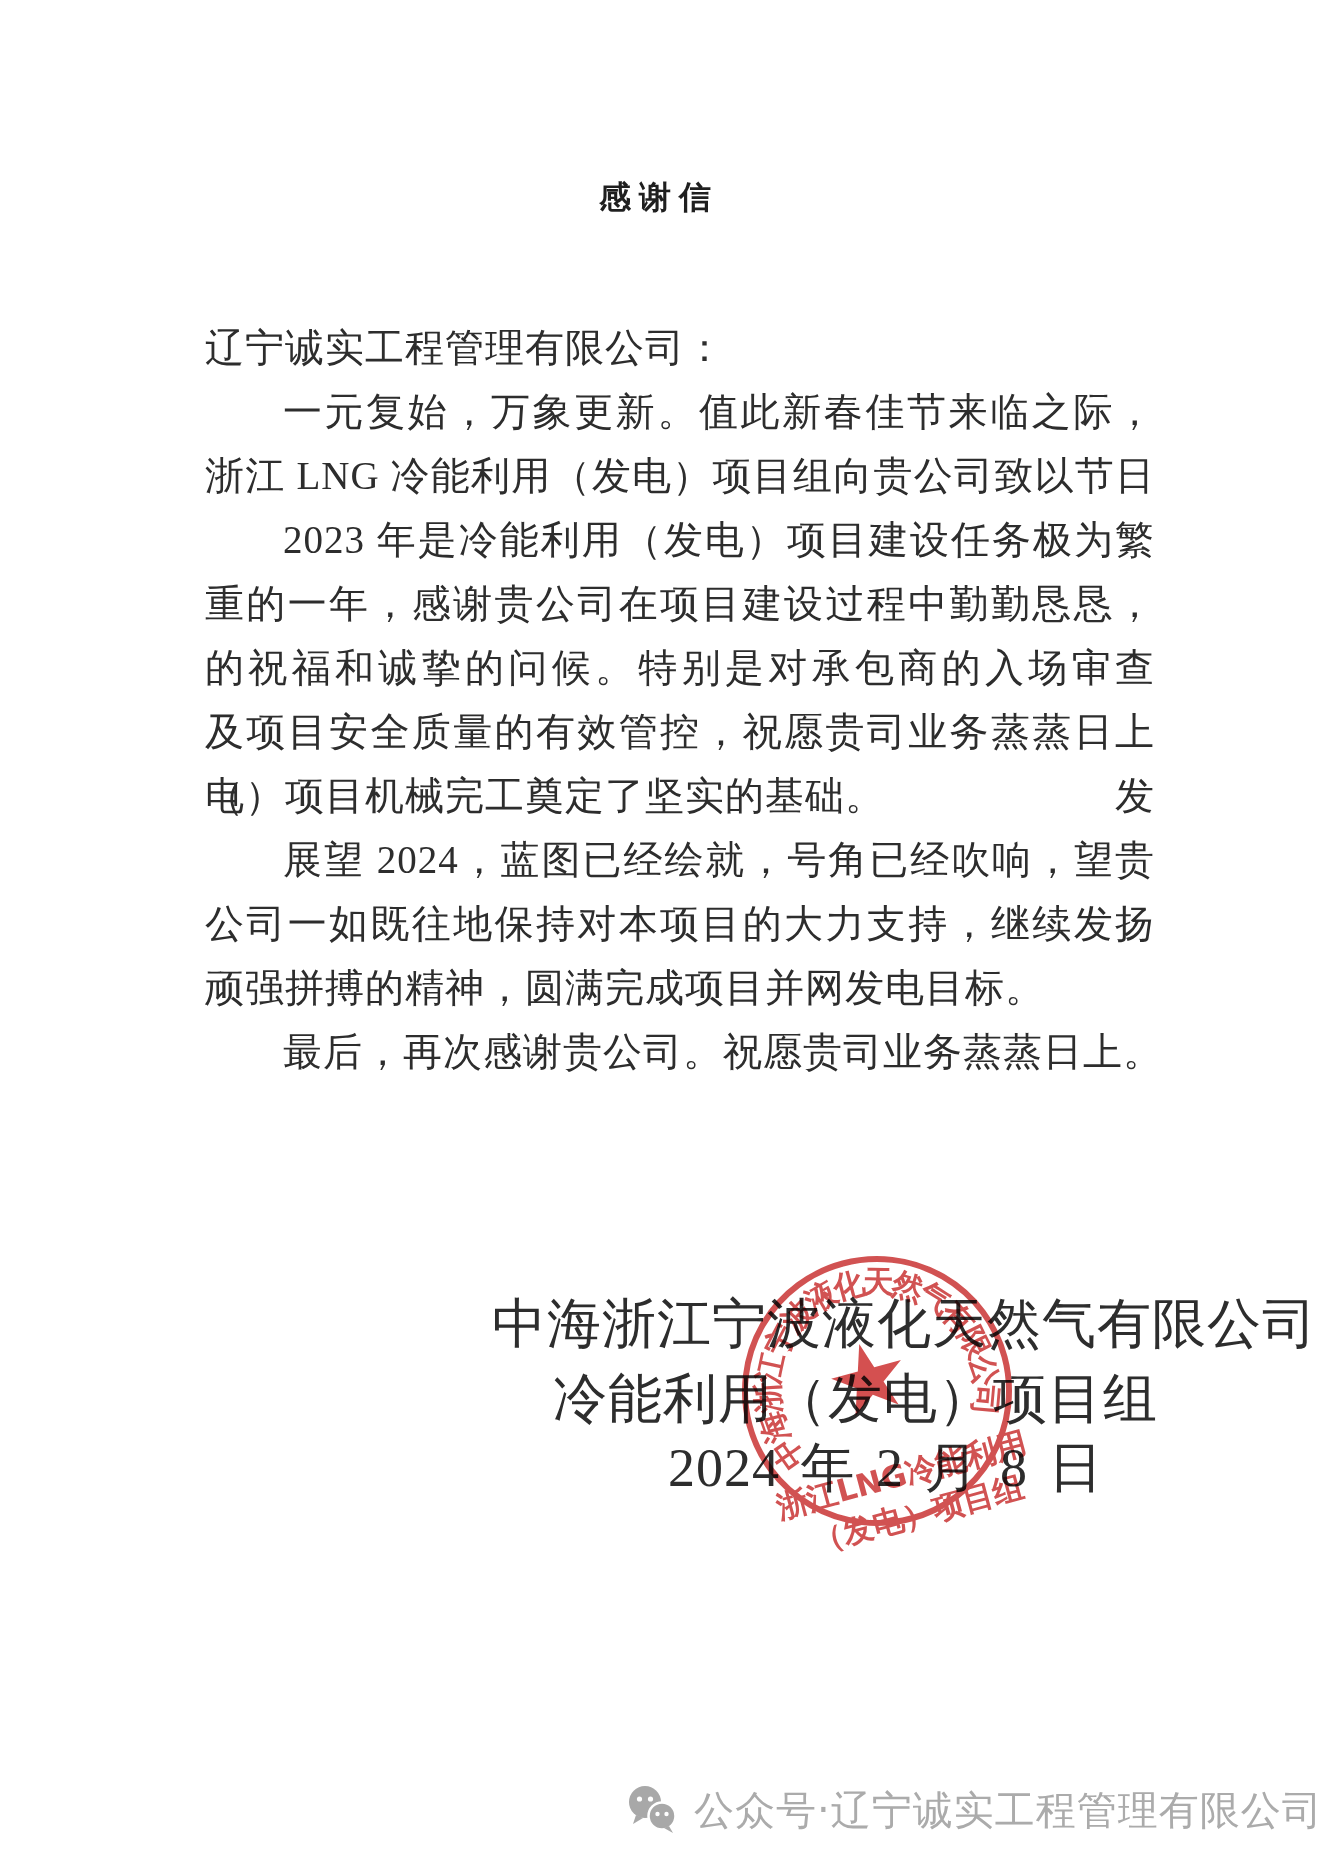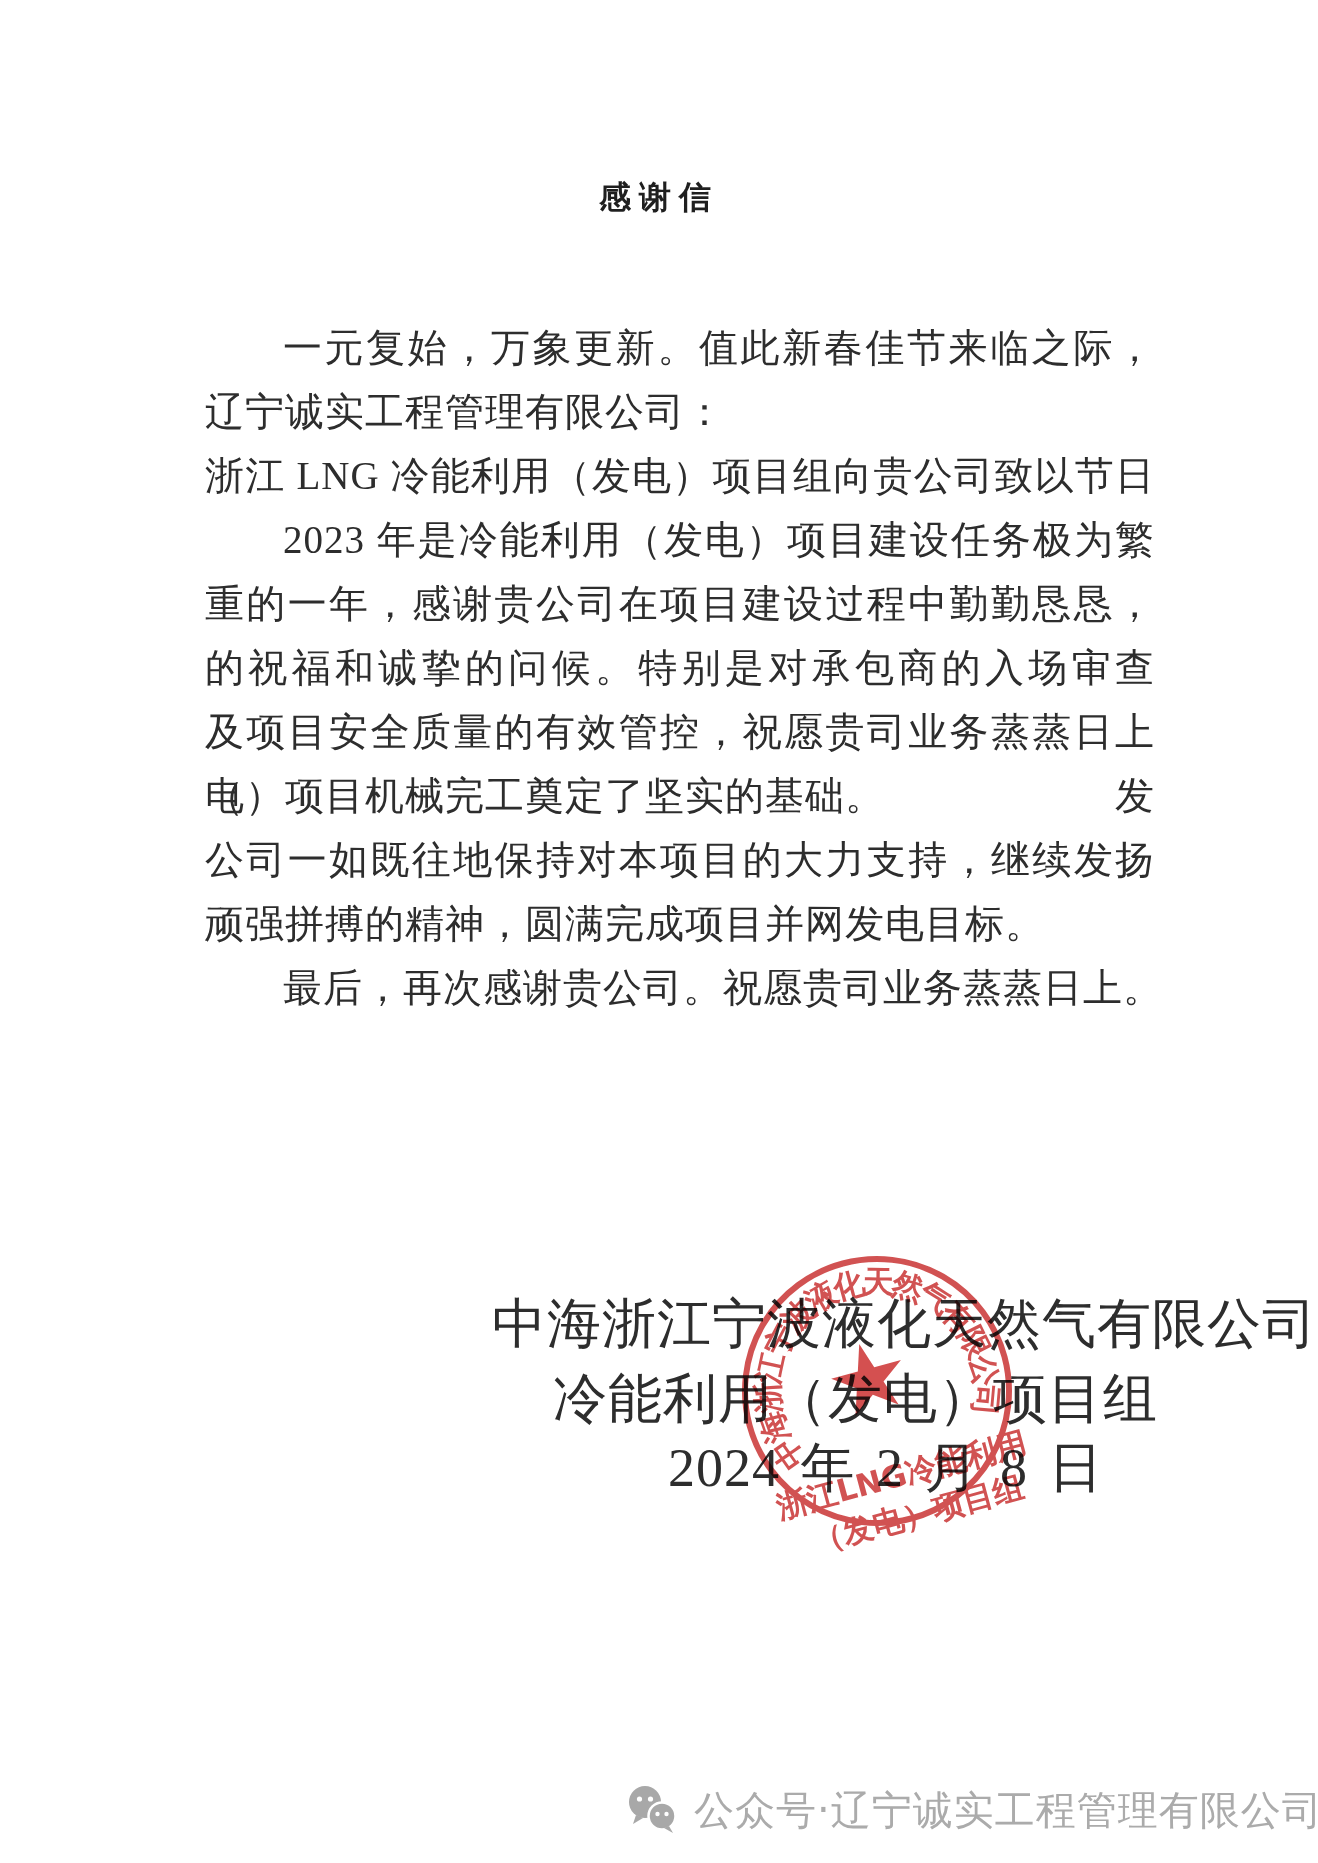--- a/index.html
+++ b/index.html
@@ -48,28 +48,29 @@
   }
 </style>
 </head>
 <body>
 
 <div class="page">
 
   <div class="title">感谢信</div>
 
   <div class="letter-body">
+      <div class="line">辽宁诚实工程管理有限公司：</div>
       <div class="line fill indent">一元复始，万象更新。值此新春佳节来临之际，</div>
-      <div class="line">辽宁诚实工程管理有限公司：</div>
       <div class="line fill">浙江 LNG 冷能利用（发电）项目组向贵公司致以节日</div>
       <div class="line fill indent">2023 年是冷能利用（发电）项目建设任务极为繁</div>
       <div class="line fill">重的一年，感谢贵公司在项目建设过程中勤勤恳恳，</div>
       <div class="line fill">的祝福和诚挚的问候。特别是对承包商的入场审查</div>
       <div class="line fill">及项目安全质量的有效管控，祝愿贵司业务蒸蒸日上（发</div>
       <div class="line">电）项目机械完工奠定了坚实的基础。</div>
+      <div class="line fill indent">展望 2024，蓝图已经绘就，号角已经吹响，望贵</div>
       <div class="line fill">公司一如既往地保持对本项目的大力支持，继续发扬</div>
       <div class="line">顽强拼搏的精神，圆满完成项目并网发电目标。</div>
       <div class="line indent">最后，再次感谢贵公司。祝愿贵司业务蒸蒸日上。</div>
     </div>
 
   <div class="sig sig-company">中海浙江宁波液化天然气有限公司</div>
   <div class="sig sig-team">冷能利用（发电）项目组</div>
   <div class="sig sig-date">2024 年 2 月 8 日</div>
 
   <svg class="seal" viewBox="0 0 340 340">

